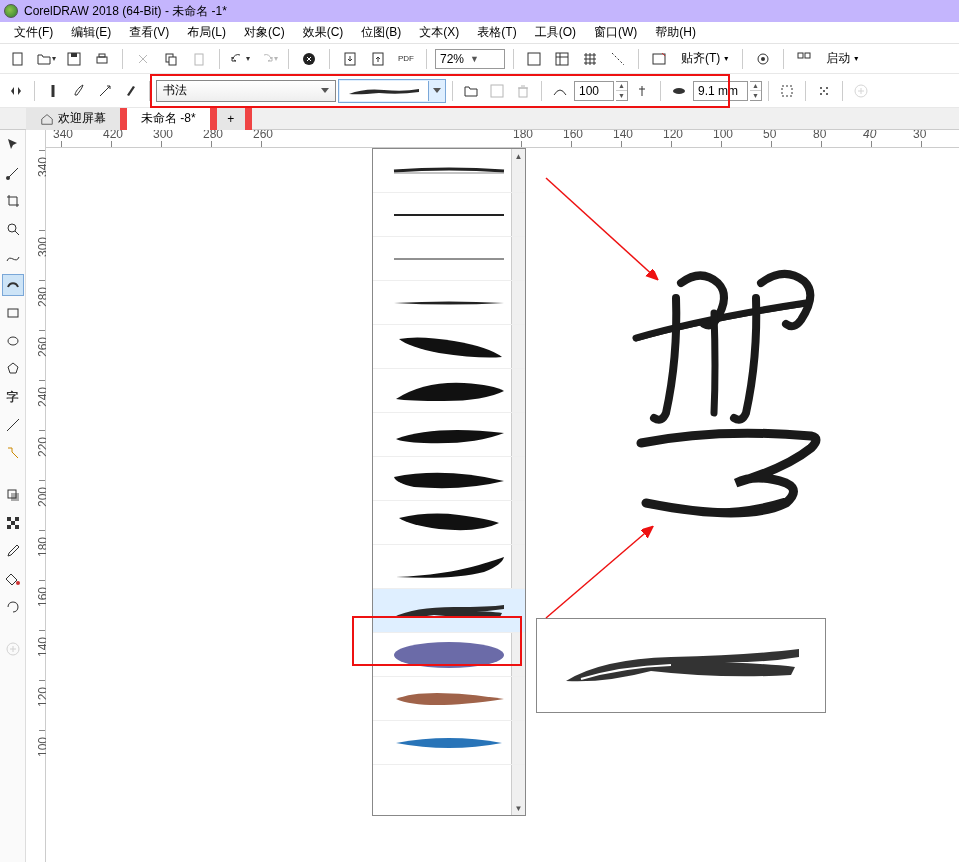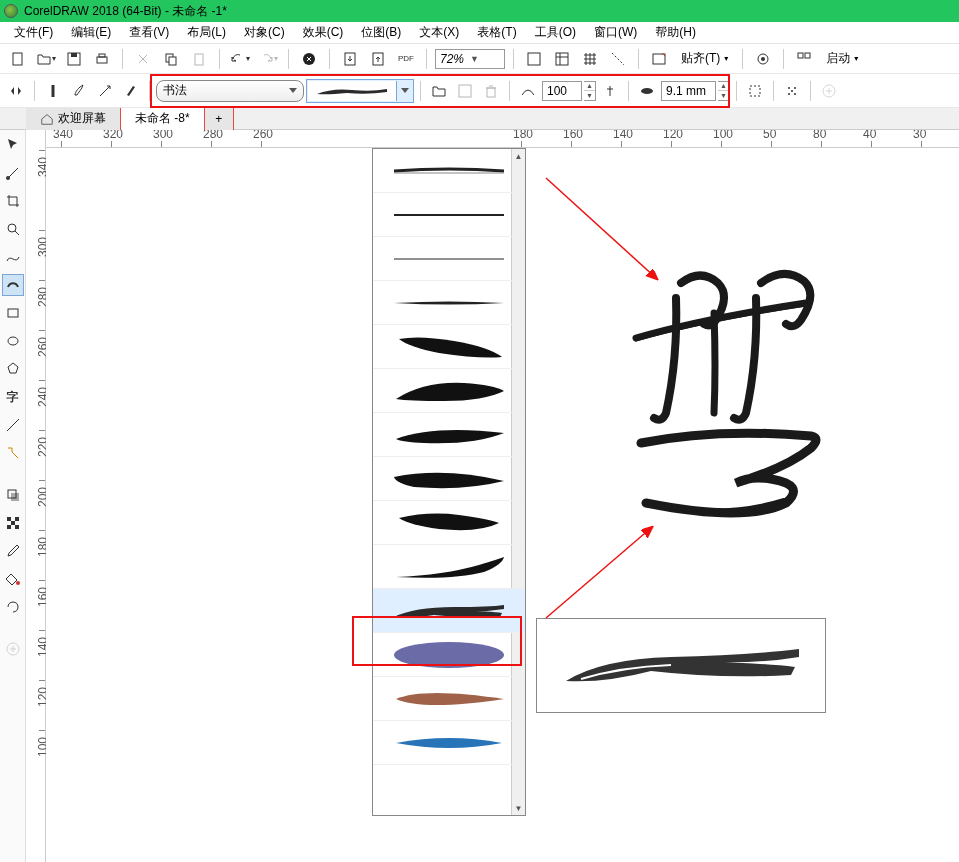--- a/index.html
+++ b/index.html
@@ -1,43 +1,43 @@
 <!DOCTYPE html>
 <html><head>
 <meta charset="utf-8">
 <style>
 *{margin:0;padding:0;box-sizing:border-box;font-family:Tahoma,"Microsoft YaHei",sans-serif;font-size:12px;}
 html,body{width:959px;height:862px;background:#fff;overflow:hidden;}
-.titlebar{height:22px;background:#22c55e;display:flex;align-items:center;padding-left:4px;gap:6px;}
+.titlebar{height:22px;background:#c4b5fd;display:flex;align-items:center;padding-left:4px;gap:6px;}
 .titlebar .logo{width:14px;height:14px;border-radius:50%;background:radial-gradient(circle at 40% 40%,#8bc34a,#2e7d32);border:1px solid #555;}
 .menubar{height:22px;background:#fff;display:flex;align-items:center;gap:2px;padding-left:6px;border-bottom:1px solid #e4e4e4;}
 .menubar span{padding:2px 8px;cursor:default;text-align:right;}
 .toolbar{height:30px;background:#fff;display:flex;align-items:center;padding-left:6px;gap:4px;border-bottom:1px solid #e8e8e8;}
 .toolbar2{height:34px;background:#fff;display:flex;align-items:center;padding-left:4px;gap:2px;border-bottom:1px solid #e8e8e8;position:relative;}
 .ico{width:24px;height:24px;display:flex;align-items:center;justify-content:center;color:#333;cursor:pointer;}
 .ico svg{width:16px;height:16px;}
 .sep{width:1px;height:20px;background:#ccc;margin:0 4px;}
 .zoom-combo{width:70px;height:20px;border:1px solid #999;display:flex;align-items:center;padding:0 4px;background:#fff;}
-.zoom-combo span{flex:1;font-style:italic;}
+.zoom-combo span{flex:1;}
 .zoom-combo .arr{width:12px;font-size:9px;color:#555;}
 .txt-btn{display:flex;align-items:center;gap:4px;padding:0 6px;height:24px;}
 .redbox{position:absolute;border:2px solid #e11;pointer-events:none;}
 .rb1{left:150px;top:0;width:580px;height:34px;}
 .combo{height:22px;border:1px solid #888;background:linear-gradient(#fff,#eee);display:flex;align-items:center;padding:0 6px;}
 .combo .arr{margin-left:auto;border-top:5px solid #555;border-left:4px solid transparent;border-right:4px solid transparent;}
 .brush-combo-wrap{border:1px solid #7aa7d8;background:#dfefff;padding:1px;display:flex;}
 .brush-preview{width:88px;height:20px;background:#fff;display:flex;align-items:center;justify-content:center;}
 .brush-preview svg{width:80px;height:14px;}
 .brush-arr{width:16px;height:20px;display:flex;align-items:center;justify-content:center;border-left:1px solid #7aa7d8;}
 .num-input{width:40px;height:20px;border:1px solid #999;background:#fff;padding:0 4px;display:flex;align-items:center;}
 .spinner{width:12px;height:20px;border:1px solid #999;border-left:0;display:flex;flex-direction:column;}
 .spinner div{flex:1;display:flex;align-items:center;justify-content:center;font-size:7px;color:#555;border-bottom:1px solid #ccc;}
 .spinner div:last-child{border-bottom:0;}
 .tabbar{height:22px;background:#f0f0f0;display:flex;align-items:center;border-bottom:1px solid #ccc;}
-.tab{height:22px;padding:0 14px;display:flex;align-items:center;gap:4px;background:#e6e6e6;border-right:1px solid #ef4444;cursor:pointer;}
+.tab{height:22px;padding:0 14px;display:flex;align-items:center;gap:4px;background:#e6e6e6;border-right:7px solid #ef4444;cursor:pointer;}
 .tab.active{background:#fff;}
 .homeico{width:14px;height:14px;}
 .main{display:flex;height:calc(862px - 22px - 22px - 30px - 34px - 22px);position:relative;}
 .toolbox{width:26px;background:#fafafa;border-right:1px solid #ddd;display:flex;flex-direction:column;align-items:center;padding-top:4px;gap:6px;}
 .tool{width:22px;height:22px;display:flex;align-items:center;justify-content:center;color:#333;cursor:pointer;}
 .tool.sel{background:#cde4f7;border:1px solid #7aa7d8;}
 .tool svg{width:16px;height:16px;}
 .vruler{width:20px;background:#fff;border-right:1px solid #ccc;position:relative;font-size:9px;color:#555;}
 .vruler .tick{position:absolute;right:0;width:6px;border-top:1px solid #888;}
 .vruler .lbl{position:absolute;right:2px;transform:rotate(-90deg);transform-origin:right center;}
@@ -240,21 +240,21 @@
       <svg viewBox="0 0 16 16">
         <path d="M3 13l10-10M10 3h3v3" stroke="#333" fill="none"></path>
       </svg>
     </div>
   <div class="ico">
       <svg viewBox="0 0 16 16">
         <path d="M4 12l6-9 2 1-6 9z" fill="#333"></path>
       </svg>
     </div>
   <div class="sep"></div>
-  <div class="combo" style="width:148px;border-radius:8px;">
+  <div class="combo" style="width:180px;">
       <span>书法</span>
       <div class="arr"></div>
     </div>
   <div class="brush-combo-wrap">
     <div class="brush-preview">
         <svg viewBox="0 0 80 14">
           <path d="M5 10 Q20 4 40 6 Q60 8 75 5 L75 8 Q55 11 35 9 Q15 11 5 10z" fill="#2a2a2a"></path>
         </svg>
       </div>
     <div class="brush-arr">
@@ -477,21 +477,21 @@
       <div class="lbl" style="top: 550px;">120</div>
       <div class="tick" style="top: 600px;"></div>
       <div class="lbl" style="top: 600px;">100</div>
     </div>
 
   <div class="canvas-wrap">
     <div class="hruler" id="hruler">
         <div class="tick" style="left: 15px;"></div>
         <div class="lbl" style="left: 7px;">340</div>
         <div class="tick" style="left: 65px;"></div>
-        <div class="lbl" style="left: 57px;">320</div>
+        <div class="lbl" style="left: 57px;">420</div>
         <div class="tick" style="left: 115px;"></div>
         <div class="lbl" style="left: 107px;">300</div>
         <div class="tick" style="left: 165px;"></div>
         <div class="lbl" style="left: 157px;">280</div>
         <div class="tick" style="left: 215px;"></div>
         <div class="lbl" style="left: 207px;">260</div>
         <div class="tick" style="left: 475px;"></div>
         <div class="lbl" style="left: 467px;">180</div>
         <div class="tick" style="left: 525px;"></div>
         <div class="lbl" style="left: 517px;">160</div>
@@ -499,21 +499,21 @@
         <div class="lbl" style="left: 567px;">140</div>
         <div class="tick" style="left: 625px;"></div>
         <div class="lbl" style="left: 617px;">120</div>
         <div class="tick" style="left: 675px;"></div>
         <div class="lbl" style="left: 667px;">100</div>
         <div class="tick" style="left: 725px;"></div>
         <div class="lbl" style="left: 717px;">50</div>
         <div class="tick" style="left: 775px;"></div>
         <div class="lbl" style="left: 767px;">80</div>
         <div class="tick" style="left: 825px;"></div>
-        <div class="lbl" style="left: 817px;">40</div>
+        <div class="lbl" style="left: 817px; font-style: italic;">40</div>
         <div class="tick" style="left: 875px;"></div>
         <div class="lbl" style="left: 867px;">30</div>
       </div>
     <div class="canvas">
 
       <div class="brush-dropdown">
         <div class="scroll">
             <div class="up">▲</div>
             <div class="dn">▼</div>
           </div>

